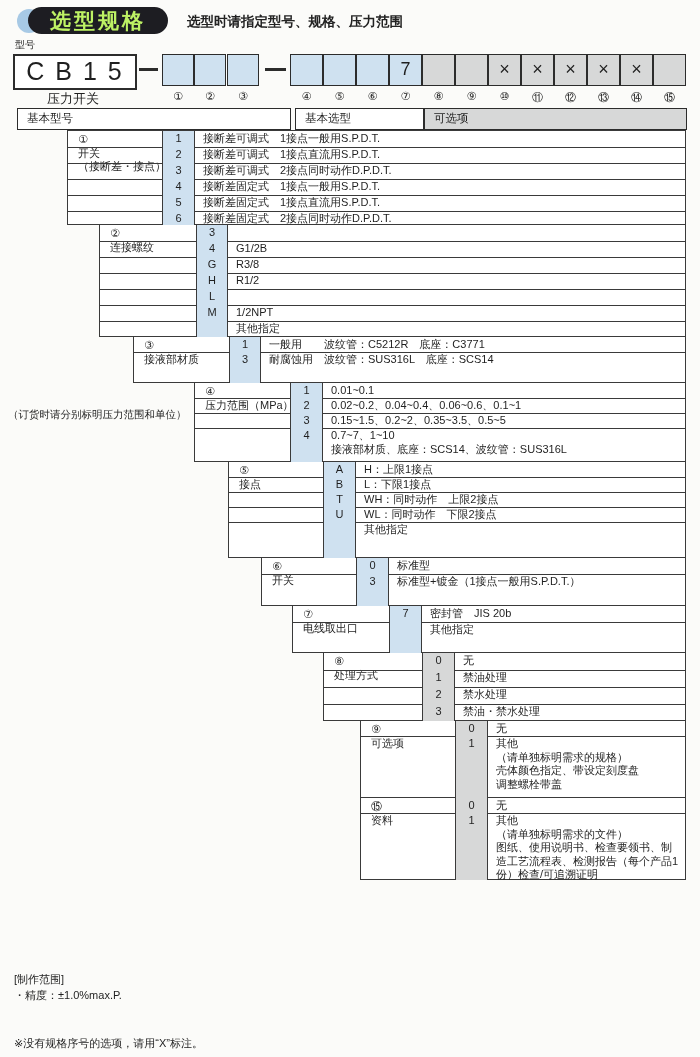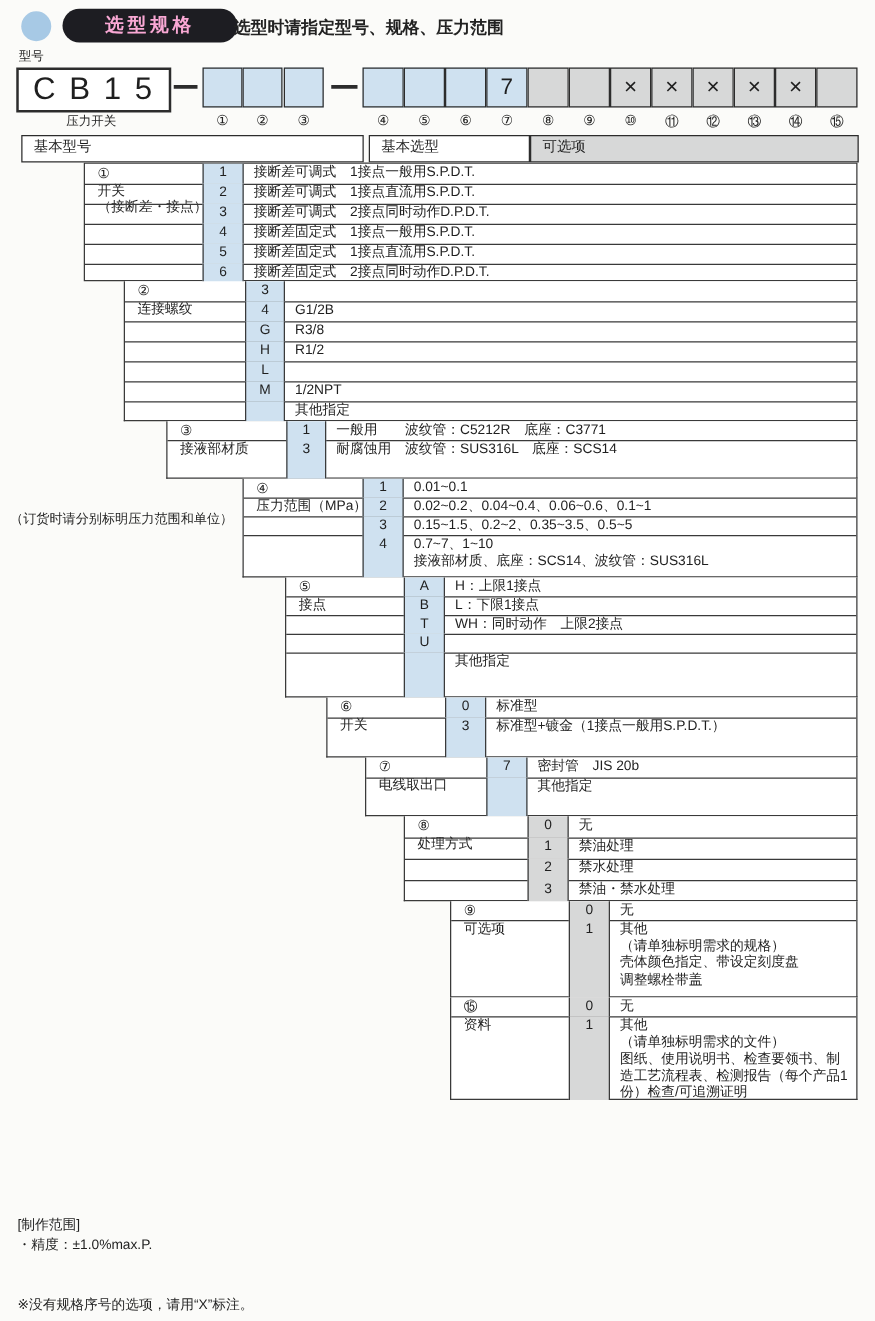--- a/index.html
+++ b/index.html
@@ -4,28 +4,28 @@
 <style>
   html,body{margin:0;padding:0;background:#e8e8e6;}
   .canvas{
     position:relative;width:700px;height:1057px;margin:0 auto;
     background:#fbfbf9;overflow:hidden;
     font-family:"Liberation Sans","DejaVu Sans",sans-serif;
     color:#1f1f1f;
   }
   
   .badge-circle{position:absolute;left:17px;top:9px;width:24px;height:24px;border-radius:50%;background:#a7c9e5;}
-  .badge-pill{position:absolute;left:50px;top:7px;width:140px;height:27px;border-radius:14px;background:#1d1d22;
-    color:#f9a8d4;font-size:15px;font-weight:bold;text-align:center;line-height:27px;letter-spacing:3px;}
+  .badge-pill{position:absolute;left:28px;top:7px;width:140px;height:27px;border-radius:14px;background:#1d1d22;
+    color:#bef264;font-size:21px;font-weight:bold;text-align:center;line-height:27px;letter-spacing:3px;}
   .badge-subtitle{position:absolute;left:187px;top:13px;font-size:13.5px;font-weight:bold;color:#222;}
   
   .model-field-label{position:absolute;left:15px;top:38px;font-size:10px;}
   .model-base-box{position:absolute;left:13px;top:54px;width:120px;height:32px;background:#fff;border:2px solid #2c2c2c;
     font-size:25px;text-align:center;line-height:31px;letter-spacing:2px;}
-  .model-base-caption{position:absolute;left:13px;top:90px;width:120px;text-align:center;font-size:10px;}
+  .model-base-caption{position:absolute;left:13px;top:90px;width:120px;text-align:center;font-size:13px;}
   .dash{position:absolute;top:68px;height:3px;background:#2c2c2c;}
   .code-box{position:absolute;top:54px;height:32px;border:1.5px solid #2c2c2c;box-sizing:border-box;
     text-align:center;font-size:18px;line-height:29px;}
   .code-box.blue{background:#cfe1f0;}
   .code-box.gray{background:#d7d8d8;}
   .box-num{position:absolute;top:90px;font-size:11px;text-align:center;color:#222;}
   
   .col-header{position:absolute;top:108px;height:22px;border:1.5px solid #2c2c2c;box-sizing:border-box;
     font-size:11.5px;line-height:19px;padding-left:9px;background:#fff;}
   .col-header.gray{background:#d7d8d8;}
@@ -201,20 +201,21 @@
         <div class="sec-row divider" style="top: 15px; height: 15px;">
           <div class="opt-code blue" style="left: 94px; width: 33px;">B</div>
           <div class="opt-desc" style="left: 127px; right: 0px;">L：下限1接点</div>
         </div>
         <div class="sec-row divider" style="top: 30px; height: 15px;">
           <div class="opt-code blue" style="left: 94px; width: 33px;">T</div>
           <div class="opt-desc" style="left: 127px; right: 0px;">WH：同时动作　上限2接点</div>
         </div>
         <div class="sec-row divider" style="top: 45px; height: 15px;">
           <div class="opt-code blue" style="left: 94px; width: 33px;">U</div>
+          <div class="opt-desc" style="left: 127px; right: 0px;">WL：同时动作　下限2接点</div>
         </div>
         <div class="sec-row" style="top: 60px; height: 36px;">
           <div class="opt-code blue" style="left: 94px; width: 33px;"></div>
           <div class="opt-desc" style="left: 127px; right: 0px;">其他指定</div>
         </div>
       </div>
       <div class="section" style="left: 261px; top: 558px; width: 425px; height: 48px;">
         <div class="section-label">⑥
 开关</div>
         <div class="sec-row divider" style="top: 0px; height: 16px;">

